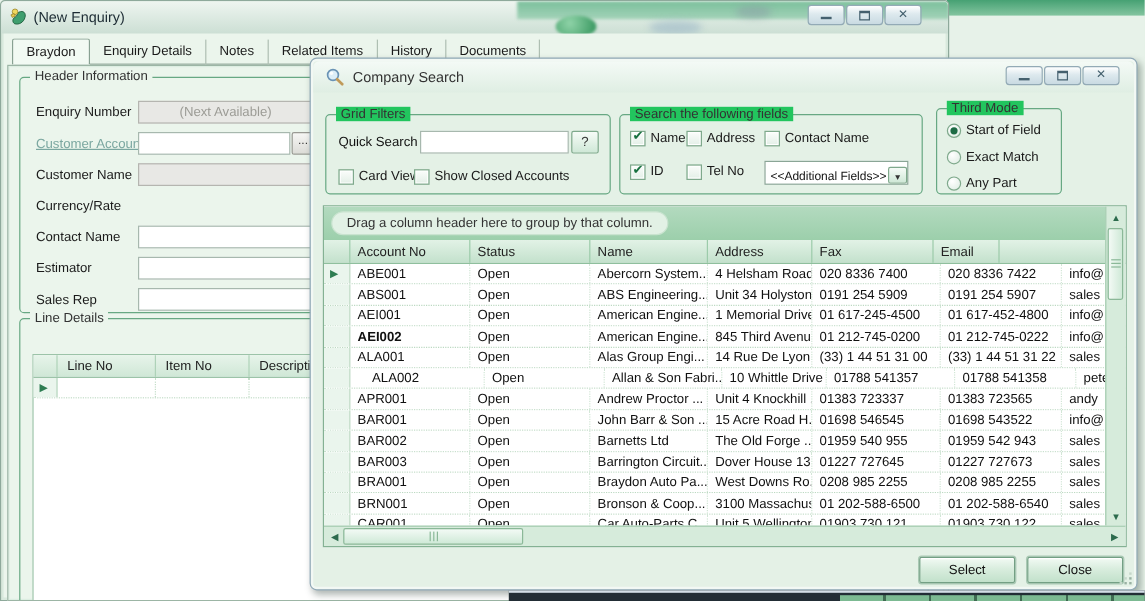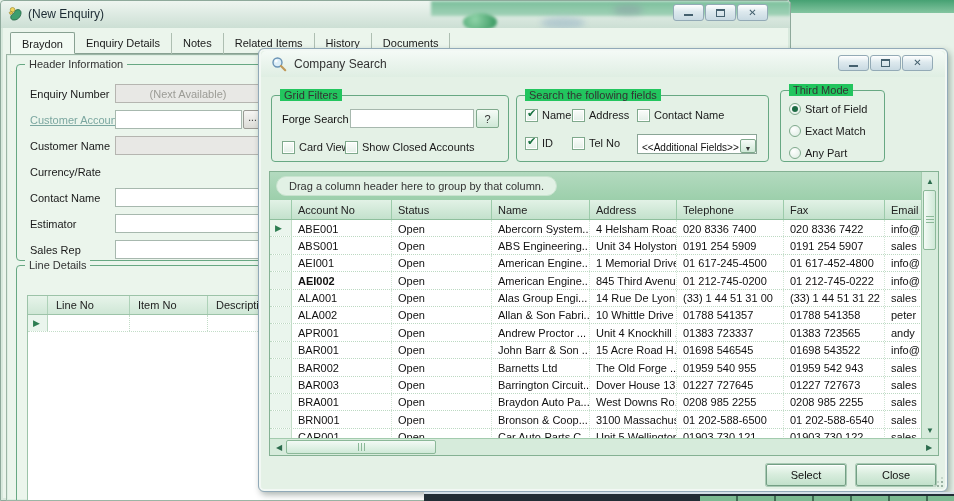--- a/index.html
+++ b/index.html
@@ -269,21 +269,21 @@
           <span class="glyph-max"></span>
         </span>
       <span class="wbtn">
           <span class="glyph-x">✕</span>
         </span>
     </span>
   </div>
 
   <div class="groupbox gb-filters">
     <span class="gb-title">Grid Filters</span>
-    <span class="qs-label">Forge Search</span>
+    <span class="qs-label">Quick Search</span>
     <input class="qs-input" value="" style="">
     <span class="qs-help greenbtn">?</span>
     <span class="cb" style="left:10px;top:44px">
       <span class="cbbox"></span>
       <span class="cbl">Card View</span>
     </span>
     <span class="cb" style="left:73px;top:44px">
       <span class="cbbox"></span>
       <span class="cbl">Show Closed Accounts</span>
     </span>
@@ -340,21 +340,20 @@
   <div class="grid-panel">
     <div class="group-band">
       <span class="group-hint">Drag a column header here to group by that column.</span>
     </div>
     <div class="grid-header">
       <div class="hsel"></div>
     <div class="hcell" style="width: 100px;">Account No</div>
         <div class="hcell" style="width: 100px;">Status</div>
         <div class="hcell" style="width: 98px;">Name</div>
         <div class="hcell" style="width: 87px;">Address</div>
-        <div class="hcell" style="width: 107px;">Telephone</div>
         <div class="hcell" style="width: 101px;">Fax</div>
         <div class="hcell" style="width: 55px;">Email</div>
       </div>
     <div class="grid-rows">
         <div class="grow">
           <div class="selcell">▶</div>
           <div class="gcell" style="width: 100px;">ABE001</div>
           <div class="gcell" style="width: 100px;">Open</div>
           <div class="gcell" style="width: 98px;">Abercorn System...</div>
           <div class="gcell" style="width: 87px;">4 Helsham Road...</div>
@@ -397,21 +396,21 @@
           <div class="gcell" style="width: 100px;">ALA001</div>
           <div class="gcell" style="width: 100px;">Open</div>
           <div class="gcell" style="width: 98px;">Alas Group Engi...</div>
           <div class="gcell" style="width: 87px;">14 Rue De Lyon ...</div>
           <div class="gcell" style="width: 107px;">(33) 1 44 51 31 00</div>
           <div class="gcell" style="width: 101px;">(33) 1 44 51 31 22</div>
           <div class="gcell" style="width: 55px;">sales</div>
         </div>
         <div class="grow">
           <div class="selcell"></div>
-          <div class="gcell" style="width: 100px;">ALA002</div>
+          <div class="gcell" style="width: 100px; margin-left: 12px;">ALA002</div>
           <div class="gcell" style="width: 100px;">Open</div>
           <div class="gcell" style="width: 98px;">Allan &amp; Son Fabri...</div>
           <div class="gcell" style="width: 87px;">10 Whittle Drive ...</div>
           <div class="gcell" style="width: 107px;">01788 541357</div>
           <div class="gcell" style="width: 101px;">01788 541358</div>
           <div class="gcell" style="width: 55px;">peter</div>
         </div>
         <div class="grow">
           <div class="selcell"></div>
           <div class="gcell" style="width: 100px;">APR001</div>

